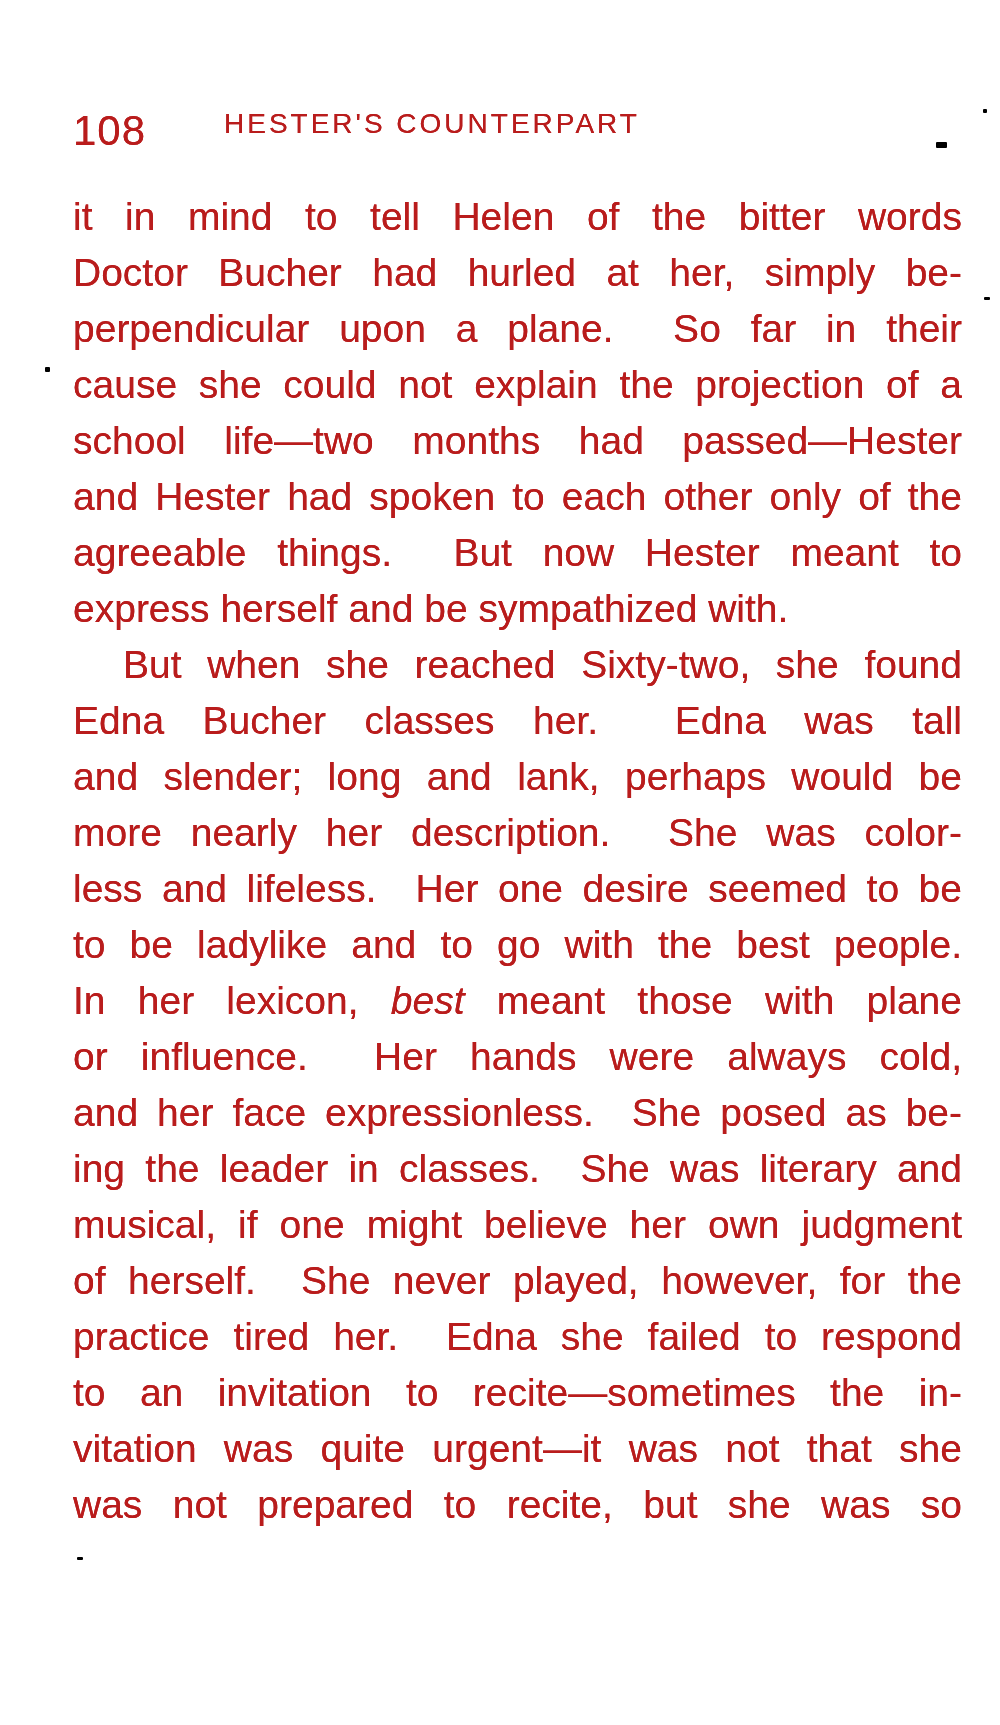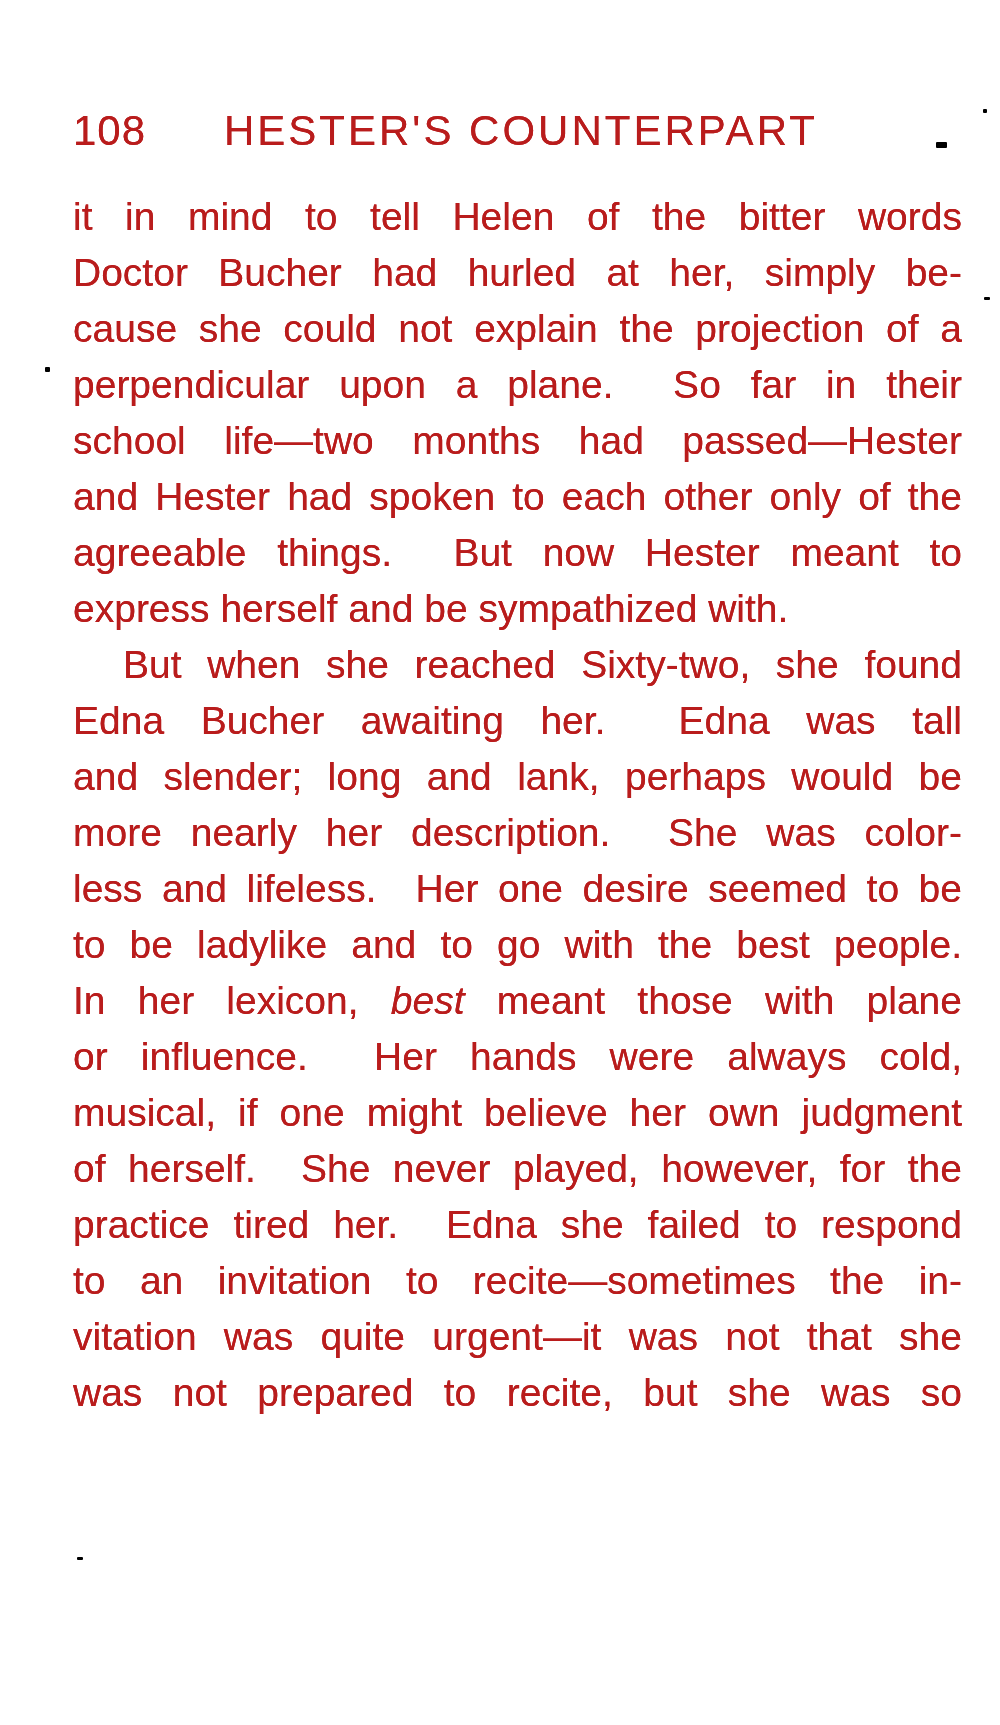--- a/index.html
+++ b/index.html
@@ -22,21 +22,21 @@
     left: 73px;
     top: 110px;
     font-size: 42px;
     line-height: 1;
     letter-spacing: 1px;
   }
   .runtitle {
     position: absolute;
     left: 224px;
     top: 110px;
-    font-size: 42px;
+    font-size: 28px;
     line-height: 1;
     letter-spacing: 3px;
     white-space: nowrap;
   }
   .textblock {
     position: absolute;
     left: 73px;
     top: 189px;
     width: 889px;
   }
@@ -65,34 +65,36 @@
 </style>
 </head>
 <body>
 
 <div class="page">
   <span class="pagenum">108</span>
   <span class="runtitle">HESTER'S COUNTERPART</span>
   <div class="textblock" id="textblock">
       <div class="line"><span>it in mind to tell Helen of the bitter words</span></div>
       <div class="line"><span>Doctor Bucher had hurled at her, simply be-</span></div>
+      <div class="line"><span>perpendicular upon a plane.  So far in their</span></div>
       <div class="line"><span>cause she could not explain the projection of a</span></div>
-      <div class="line"><span>perpendicular upon a plane.  So far in their</span></div>
       <div class="line"><span>school life—two months had passed—Hester</span></div>
       <div class="line"><span>and Hester had spoken to each other only of the</span></div>
       <div class="line"><span>agreeable things.  But now Hester meant to</span></div>
       <div class="line nojust"><span>express herself and be sympathized with.</span></div>
       <div class="line indent"><span>But when she reached Sixty-two, she found</span></div>
-      <div class="line"><span>Edna Bucher awaiting her.  Edna was tall</span></div>
+      <div class="line"><span>Edna Bucher classes her.  Edna was tall</span></div>
       <div class="line"><span>and slender; long and lank, perhaps would be</span></div>
       <div class="line"><span>more nearly her description.  She was color-</span></div>
       <div class="line"><span>less and lifeless.  Her one desire seemed to be</span></div>
       <div class="line"><span>to be ladylike and to go with the best people.</span></div>
       <div class="line"><span>In her lexicon, </span><em>best</em><span> meant those with plane</span></div>
       <div class="line"><span>or influence.  Her hands were always cold,</span></div>
+      <div class="line"><span>and her face expressionless.  She posed as be-</span></div>
+      <div class="line"><span>ing the leader in classes.  She was literary and</span></div>
       <div class="line"><span>musical, if one might believe her own judgment</span></div>
       <div class="line"><span>of herself.  She never played, however, for the</span></div>
       <div class="line"><span>practice tired her.  Edna she failed to respond</span></div>
       <div class="line"><span>to an invitation to recite—sometimes the in-</span></div>
       <div class="line"><span>vitation was quite urgent—it was not that she</span></div>
       <div class="line"><span>was not prepared to recite, but she was so</span></div>
     </div>
 <div class="speckle" style="left: 983px; top: 109px; width: 4px; height: 4px;"></div>
     <div class="speckle" style="left: 936px; top: 142px; width: 11px; height: 6px;"></div>
     <div class="speckle" style="left: 984px; top: 297px; width: 6px; height: 3px;"></div>

